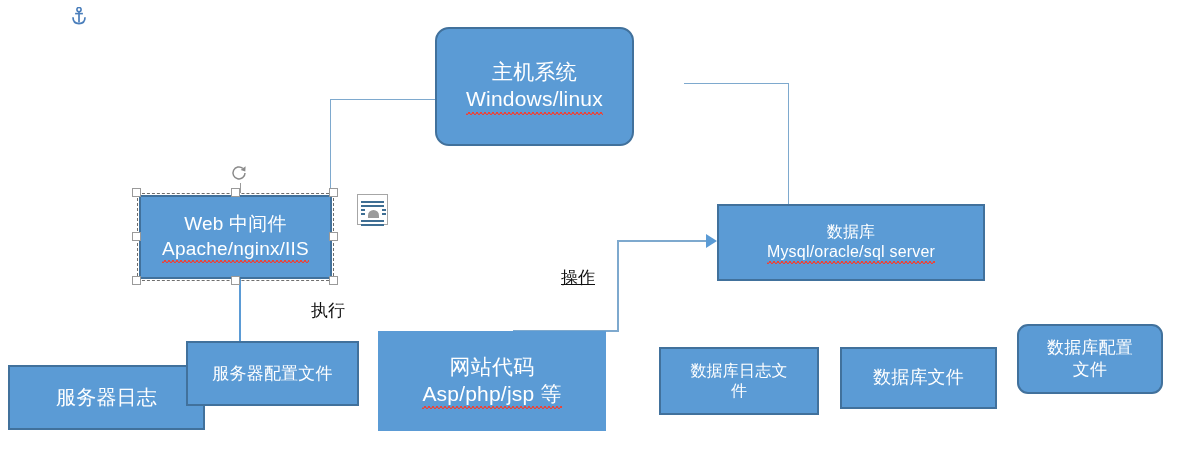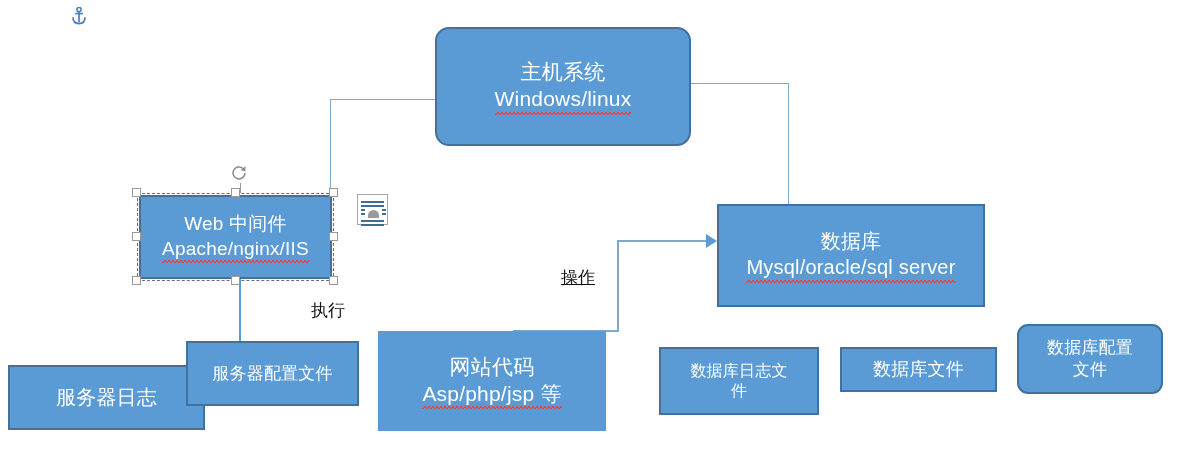--- a/index.html
+++ b/index.html
@@ -182,21 +182,21 @@
   <div class="conn thin" style="left:788px; top:83px; width:1px; height:122px;"></div>
 
   <div class="conn" style="left:239px; top:248px; width:2px; height:93px;"></div>
   <div class="arrow up" style="left:233px; top:240px;"></div>
 
   <div class="conn thin" style="left:513px; top:330px; width:106px; height:2px;"></div>
   <div class="conn thin" style="left:617px; top:240px; width:2px; height:92px;"></div>
   <div class="conn thin" style="left:617px; top:240px; width:92px; height:2px;"></div>
   <div class="arrow right" style="left:706px; top:234px;"></div>
 
-  <div class="node rounded bordered" style="left:435px; top:27px; width:256px; height:119px; font-size:21px;">
+  <div class="node rounded bordered" style="left:435px; top:27px; width:199px; height:119px; font-size:21px;">
     <span class="l1">主机系统</span>
     <span class="l2"><span class="sq">Windows/linux</span></span>
   </div>
 
   <div class="node bordered" style="left:139px; top:195px; width:193px; height:84px; font-size:19px;">
     <span class="l1">Web 中间件</span>
     <span class="l2"><span class="sq">Apache/nginx/IIS</span></span>
   </div>
 
   <div class="sel-dash" style="left:137px; top:193px; width:197px; height:88px;"></div>
@@ -223,21 +223,21 @@
       <span class="lb-tick" style="left:0px;  top:0px;"></span>
       <span class="lb-tick" style="left:0px;  top:4px;"></span>
       <span class="lb-tick" style="left:21px; top:0px;"></span>
       <span class="lb-tick" style="left:21px; top:4px;"></span>
       <span class="lb-arch"></span>
     </div>
     <div class="lb-line"></div>
     <div class="lb-line"></div>
   </div>
 
-  <div class="node bordered" style="left:717px; top:204px; width:268px; height:103px; font-size:20px;">
+  <div class="node bordered" style="left:717px; top:204px; width:268px; height:77px; font-size:16px;">
     <span class="l1">数据库</span>
     <span class="l2"><span class="sq">Mysql/oracle/sql server</span></span>
   </div>
 
   <div class="conn-label" style="left:269px; top:299px;margin-left:42px;">执行</div>
   <div class="conn-label" style="left:561px; top:266px;text-decoration:underline;">操作</div>
 
   <div class="node bordered" style="left:8px; top:341px; width:197px; height:65px; font-size:20px;margin-top:24px;">
     <span class="l1">服务器日志</span>
   </div>
@@ -249,21 +249,21 @@
   <div class="node" style="left:378px; top:331px; width:228px; height:100px; font-size:21px;">
     <span class="l1">网站代码</span>
     <span class="l2"><span class="sq">Asp/php/jsp 等</span></span>
   </div>
 
   <div class="node bordered" style="left:659px; top:347px; width:160px; height:68px; font-size:16px;">
     <span class="l1">数据库日志文</span>
     <span class="l2">件</span>
   </div>
 
-  <div class="node bordered" style="left:840px; top:347px; width:157px; height:45px; font-size:18px;">
+  <div class="node bordered" style="left:840px; top:347px; width:157px; height:62px; font-size:18px;">
     <span class="l1">数据库文件</span>
   </div>
 
   <div class="node bordered" style="left:1017px; top:324px; width:146px; height:70px; font-size:17px;border-radius:11px;">
     <span class="l1">数据库配置</span>
     <span class="l2">文件</span>
   </div>
 
 </div>
 

